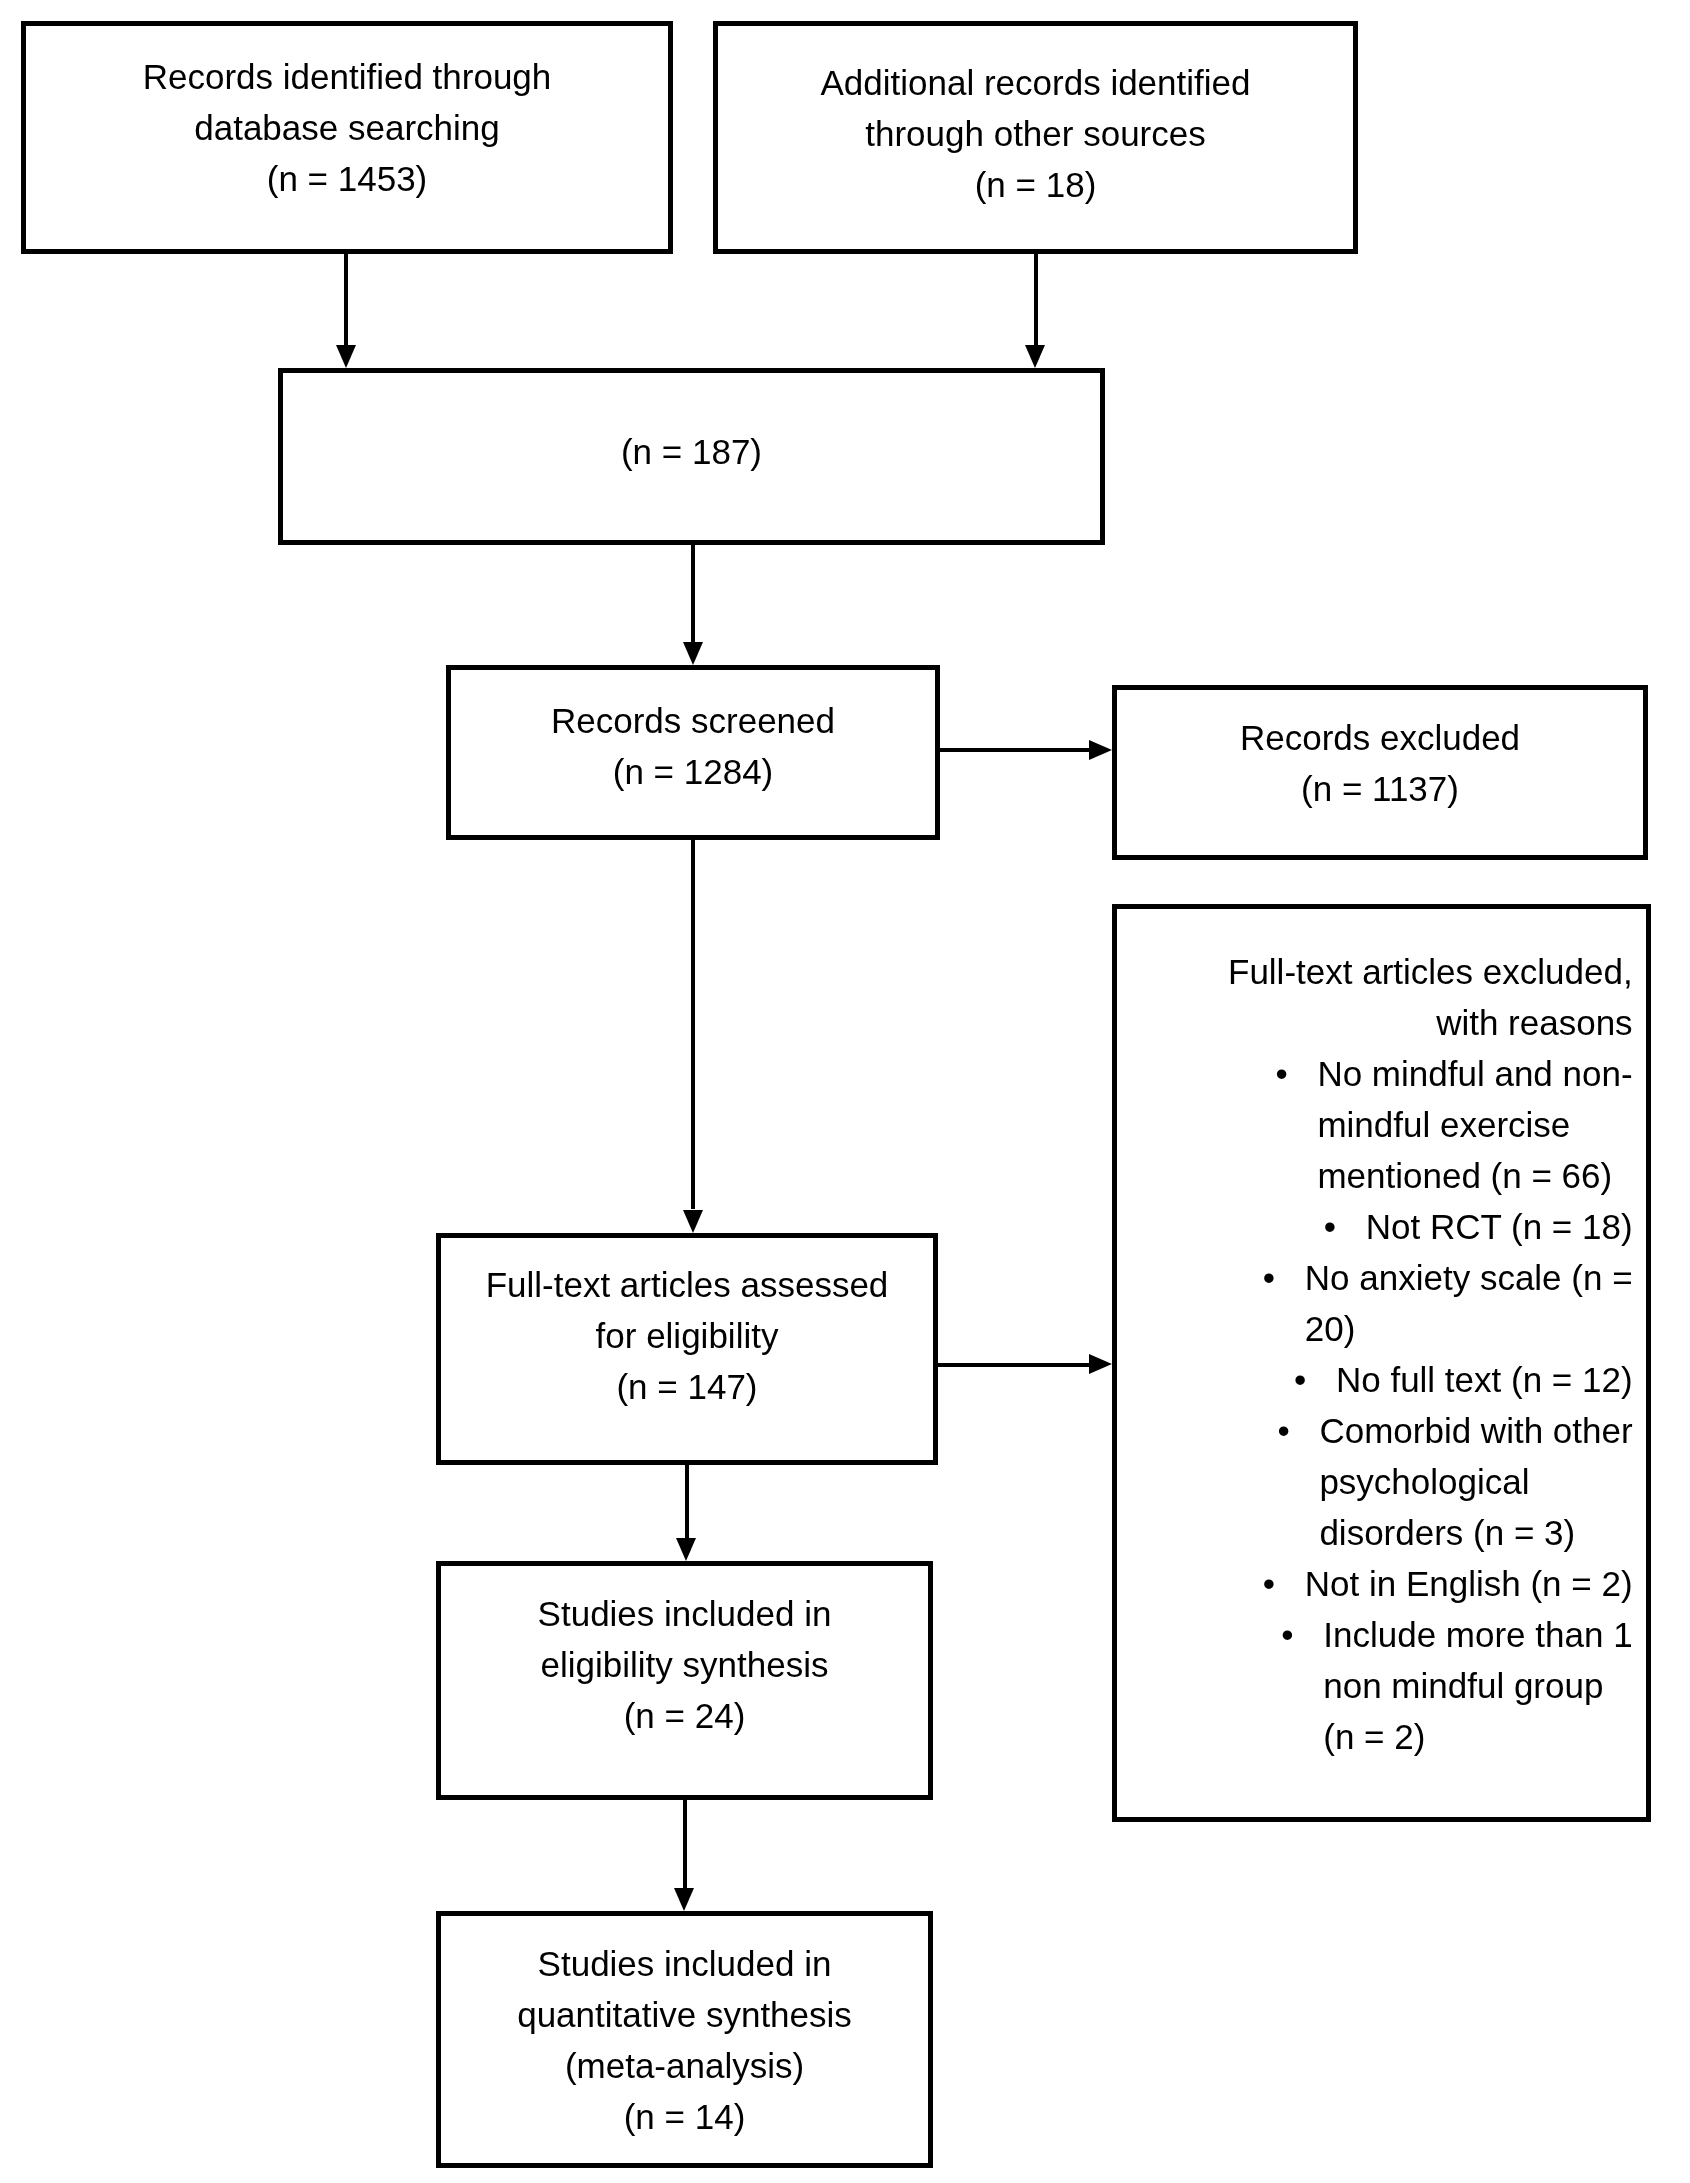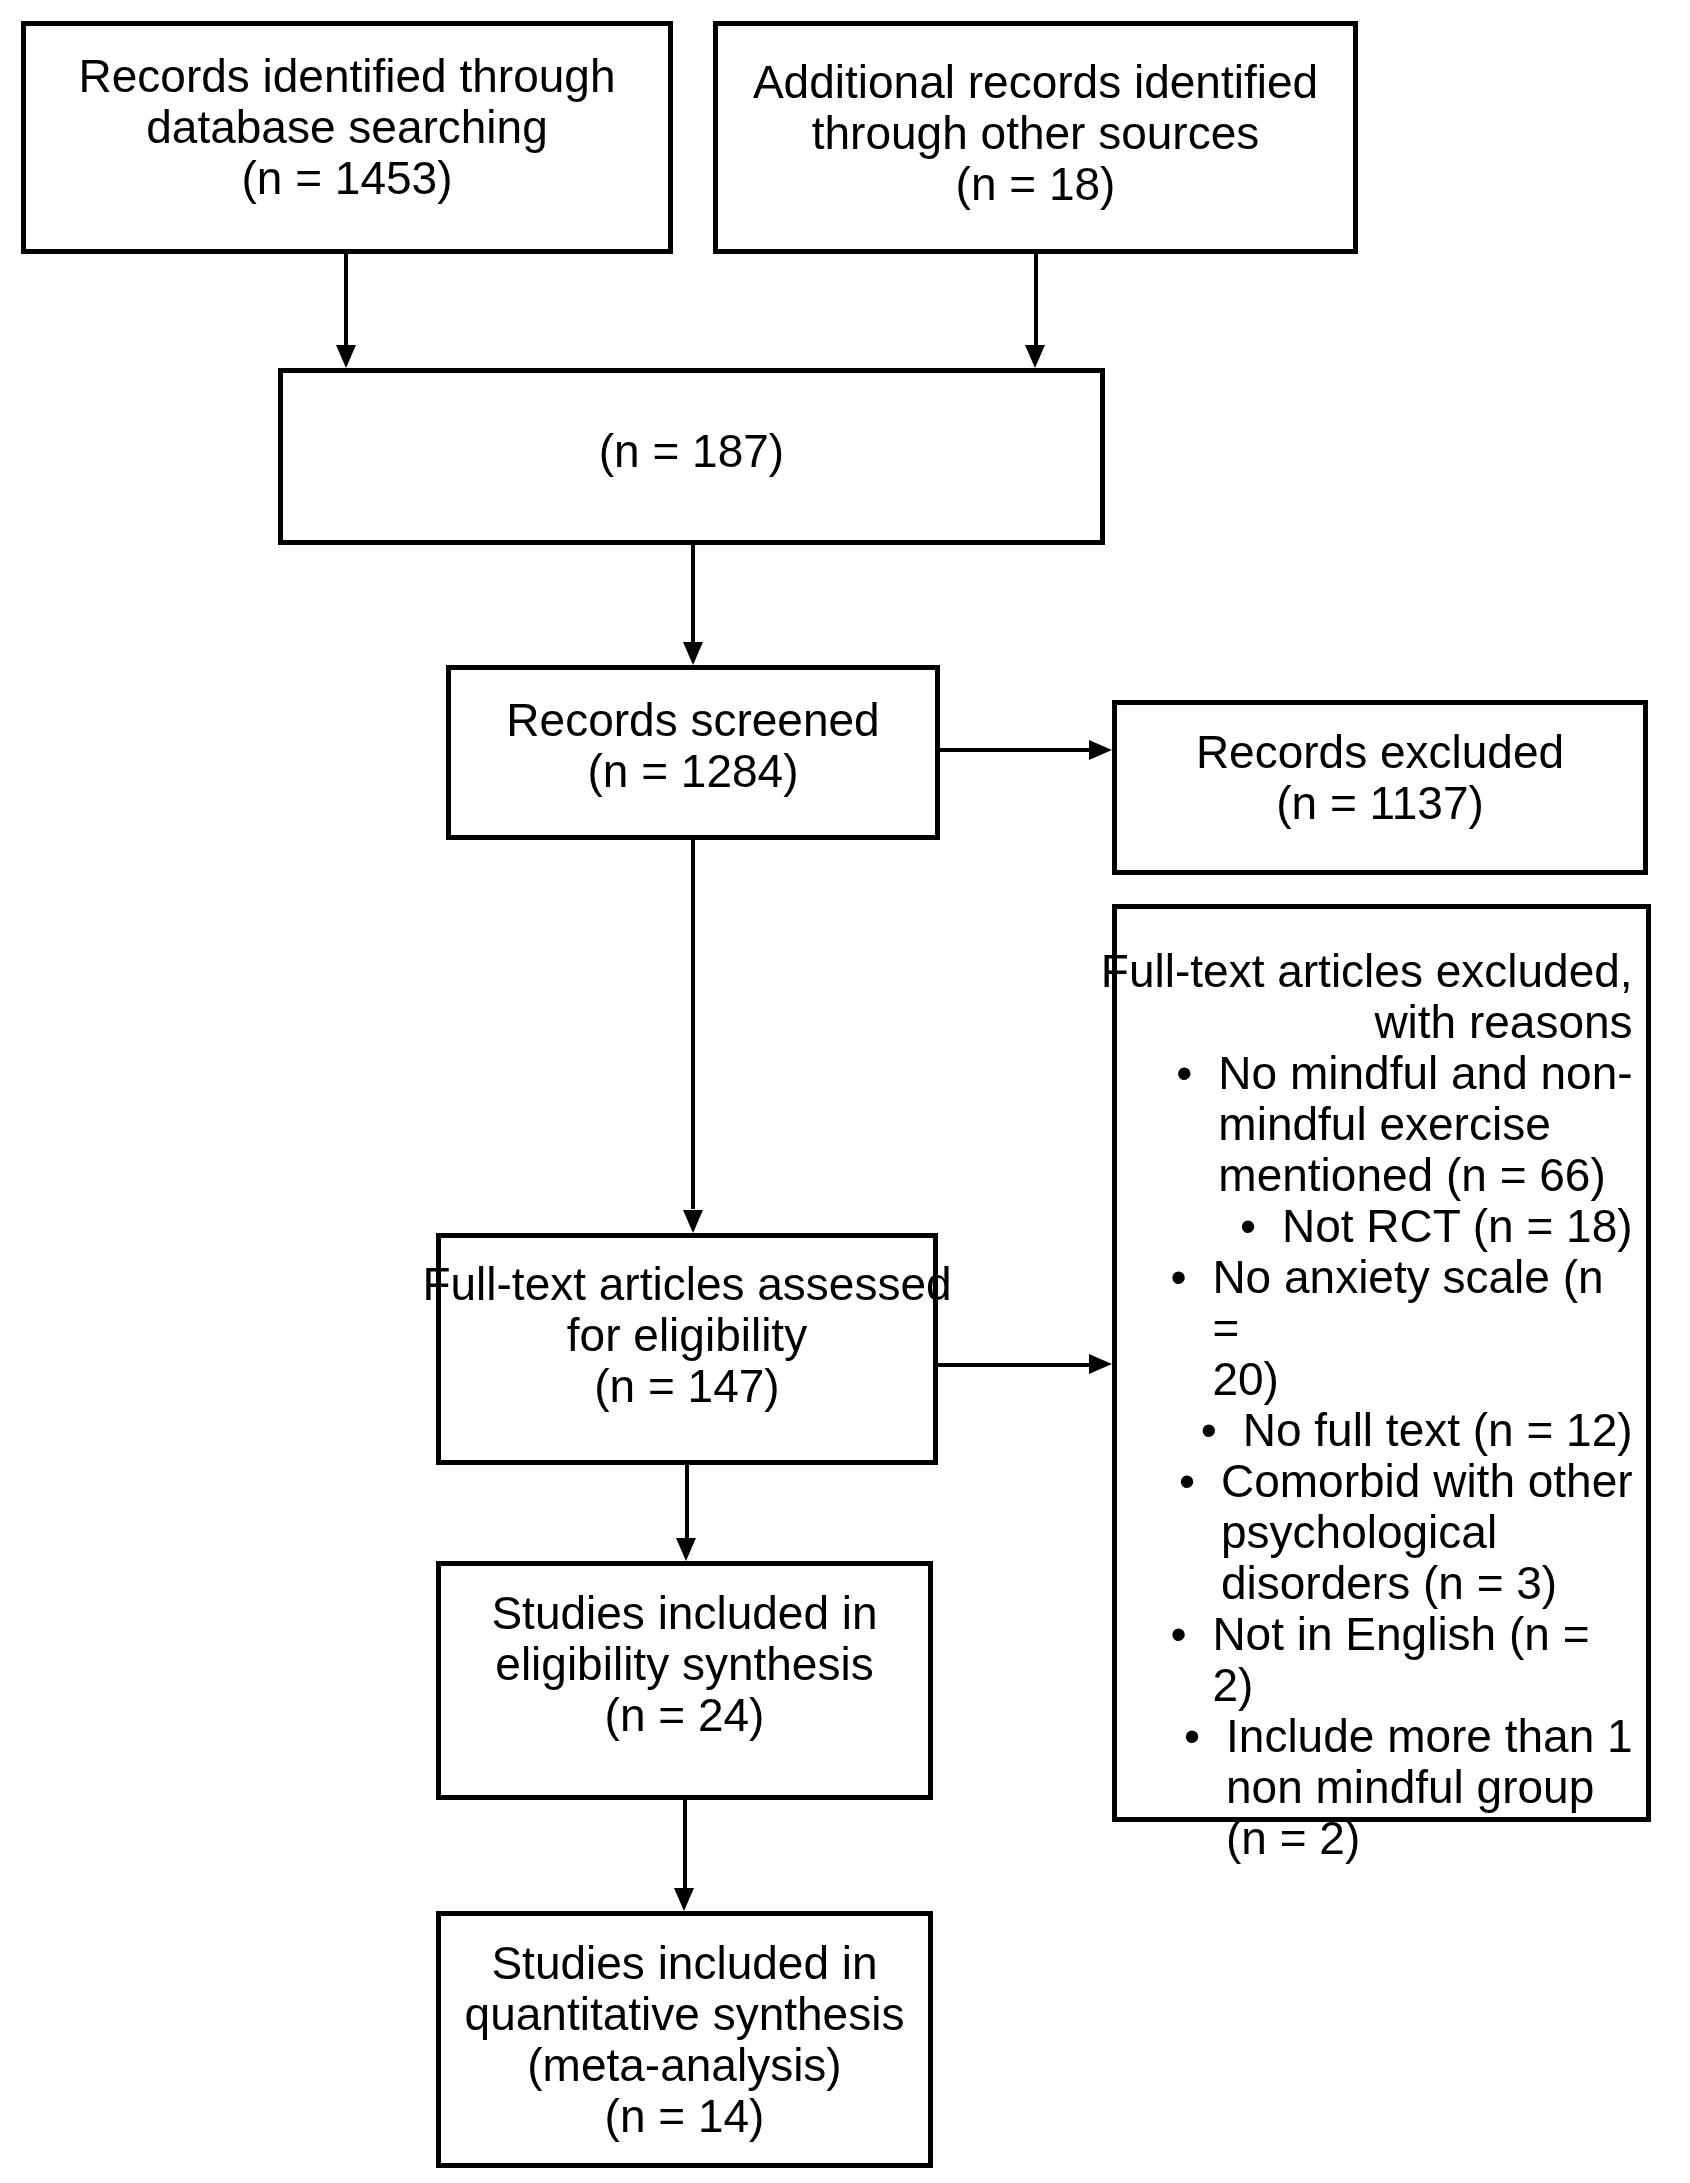--- a/index.html
+++ b/index.html
@@ -18,31 +18,31 @@
   .box {
     position: absolute;
     box-sizing: border-box;
     background: #ffffff;
     border: 5.4px solid #000000;
     display: flex;
     flex-direction: column;
     align-items: center;
     justify-content: center;
     text-align: center;
-    font-size: 46px;
+    font-size: 35px;
     line-height: 51px;
   }
   .line { white-space: nowrap; }
 
   
   .box-a { left: 21px;   top: 21px;   width: 652px;  height: 233px;  padding-bottom: 20px; }
   .box-b { left: 713px; top: 21px;   width: 645px;  height: 233px;  padding-bottom: 8px; }
   .box-c { left: 278px;  top: 368px;  width: 827px; height: 177px;  padding-bottom: 10.7px; }
   .box-d { left: 446px;  top: 665px;  width: 494px;  height: 175px;  padding-bottom: 13.4px; }
-  .box-e { left: 1112px; top: 700px;  width: 536px;  height: 175px;  padding-bottom: 20px; }
+  .box-e { left: 1112px; top: 685px;  width: 536px;  height: 175px;  padding-bottom: 20px; }
   .box-f { left: 436px;  top: 1233px; width: 502px;  height: 232px;  padding-bottom: 27px; }
   .box-h { left: 436px;  top: 1561px; width: 497px;  height: 239px;  padding-bottom: 33px; }
   .box-i { left: 436px;  top: 1911px; width: 497px;  height: 257px; }
 
   .box-g {
     left: 1112px; top: 904px; width: 539px; height: 918px;
     justify-content: flex-start;
     align-items: flex-end;
     padding: 37px 13.4px 0 13.4px;
     text-align: center;

